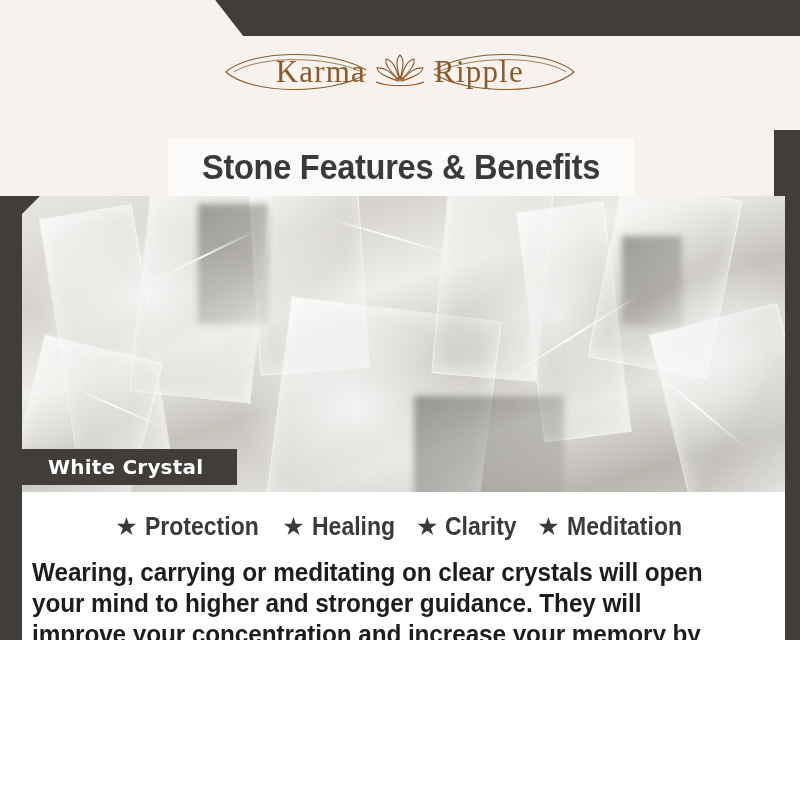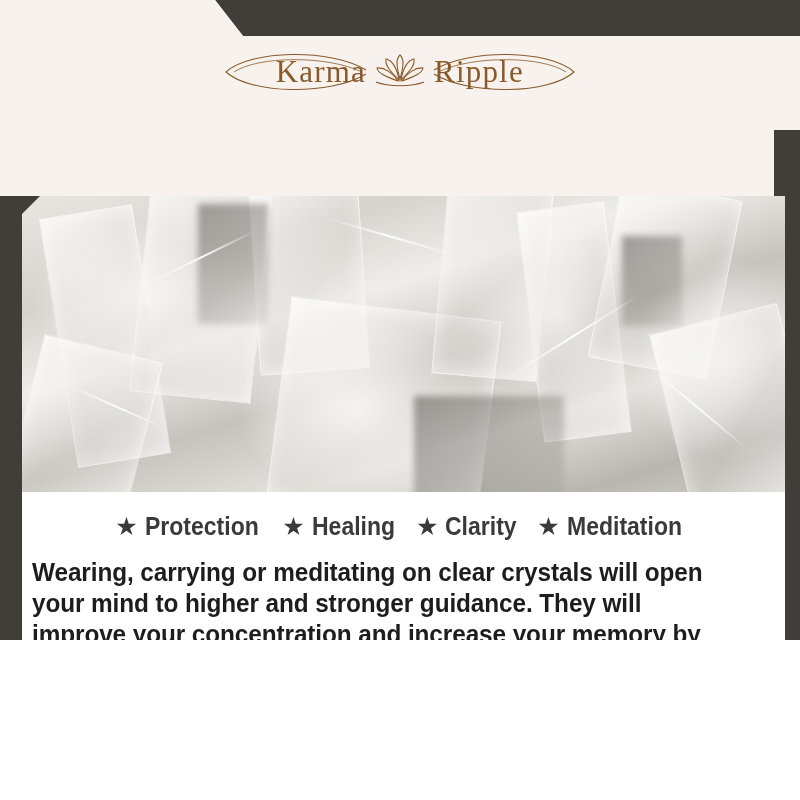--- a/index.html
+++ b/index.html
@@ -271,21 +271,27 @@
     <div class="dark-pocket" style="left:392px; top:200px; width:150px; height:110px;"></div>
     <div class="dark-pocket" style="left:600px; top:40px;  width:60px;  height:90px;"></div>
     <div class="glint" style="left:120px; top:60px;  width:120px; transform:rotate(-26deg);"></div>
     <div class="glint" style="left:300px; top:40px;  width:140px; transform:rotate(16deg);"></div>
     <div class="glint" style="left:470px; top:140px; width:160px; transform:rotate(-32deg);"></div>
     <div class="glint" style="left:610px; top:210px; width:130px; transform:rotate(40deg);"></div>
     <div class="glint" style="left:40px;  top:210px; width:110px; transform:rotate(24deg);"></div>
   </div>
   <div class="photo-notch"></div>
 
-
+  <div class="title-band">
+    <span class="title-text">Stone Features &amp; Benefits</span>
+  </div>
+
+  <div class="crystal-label">
+    <span class="crystal-label-text">White Crystal</span>
+  </div>
 
   <div class="content">
     <div class="benefits">
       <div class="benefit">
         <span class="star-icon">★</span>
         <span class="benefit-label">Protection</span>
       </div>
       <div class="benefit">
         <span class="star-icon">★</span>
         <span class="benefit-label">Healing</span>

